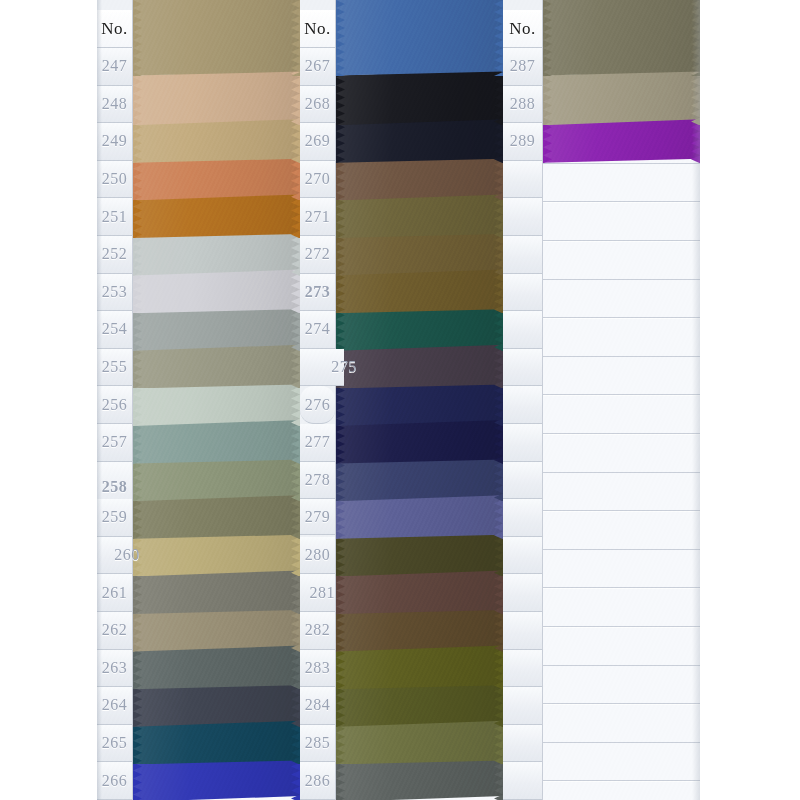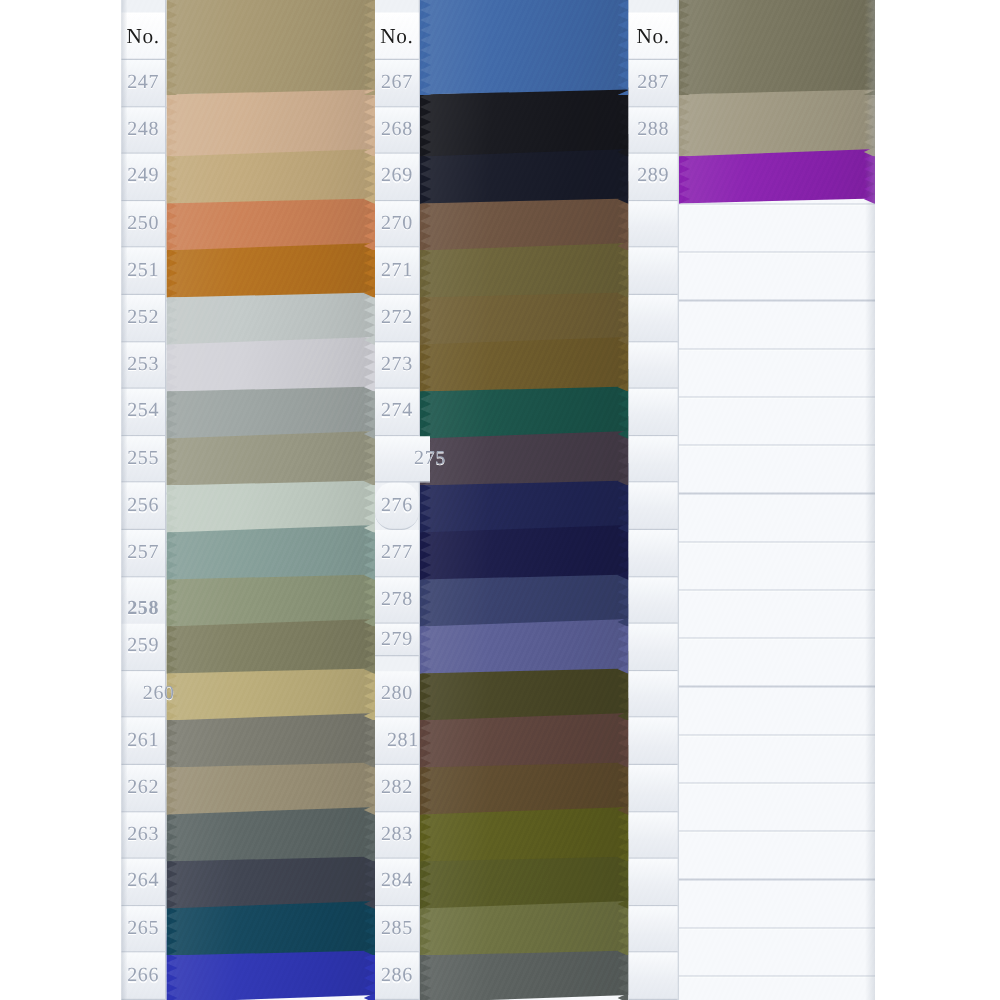--- a/index.html
+++ b/index.html
@@ -322,39 +322,39 @@
         </div>
         <div class="nrow" style="top: 160.8px; height: 37.6px;">
           <span class="lbl">270</span>
         </div>
         <div class="nrow" style="top: 198.4px; height: 37.6px;">
           <span class="lbl">271</span>
         </div>
         <div class="nrow" style="top: 236px; height: 37.6px;">
           <span class="lbl">272</span>
         </div>
-        <div class="nrow" style="top: 273.6px; height: 37.6px;">
+        <div class="nrow" style="top: 273.6px; height: 37.6px; font-weight: bold;">
           <span class="lbl">273</span>
         </div>
         <div class="nrow" style="top: 311.2px; height: 37.6px;">
           <span class="lbl">274</span>
         </div>
         <div class="nrow" style="top: 348.8px; height: 37.6px; padding-left: 44px;">
           <span class="lbl">275</span>
         </div>
         <div class="nrow" style="top: 386.4px; height: 37.6px; border-radius: 14px;">
           <span class="lbl">276</span>
         </div>
         <div class="nrow" style="top: 424px; height: 37.6px;">
           <span class="lbl">277</span>
         </div>
         <div class="nrow" style="top: 461.6px; height: 37.6px;">
           <span class="lbl">278</span>
         </div>
-        <div class="nrow" style="top: 499.2px; height: 26px;">
+        <div class="nrow" style="top: 499.2px; height: 36px;">
           <span class="lbl">279</span>
         </div>
         <div class="nrow" style="top: 536.8px; height: 37.6px;">
           <span class="lbl">280</span>
         </div>
         <div class="nrow" style="top: 574.4px; height: 37.6px; justify-content: flex-end;">
           <span class="lbl">281</span>
         </div>
         <div class="nrow" style="top: 612px; height: 37.6px;">
           <span class="lbl">282</span>

